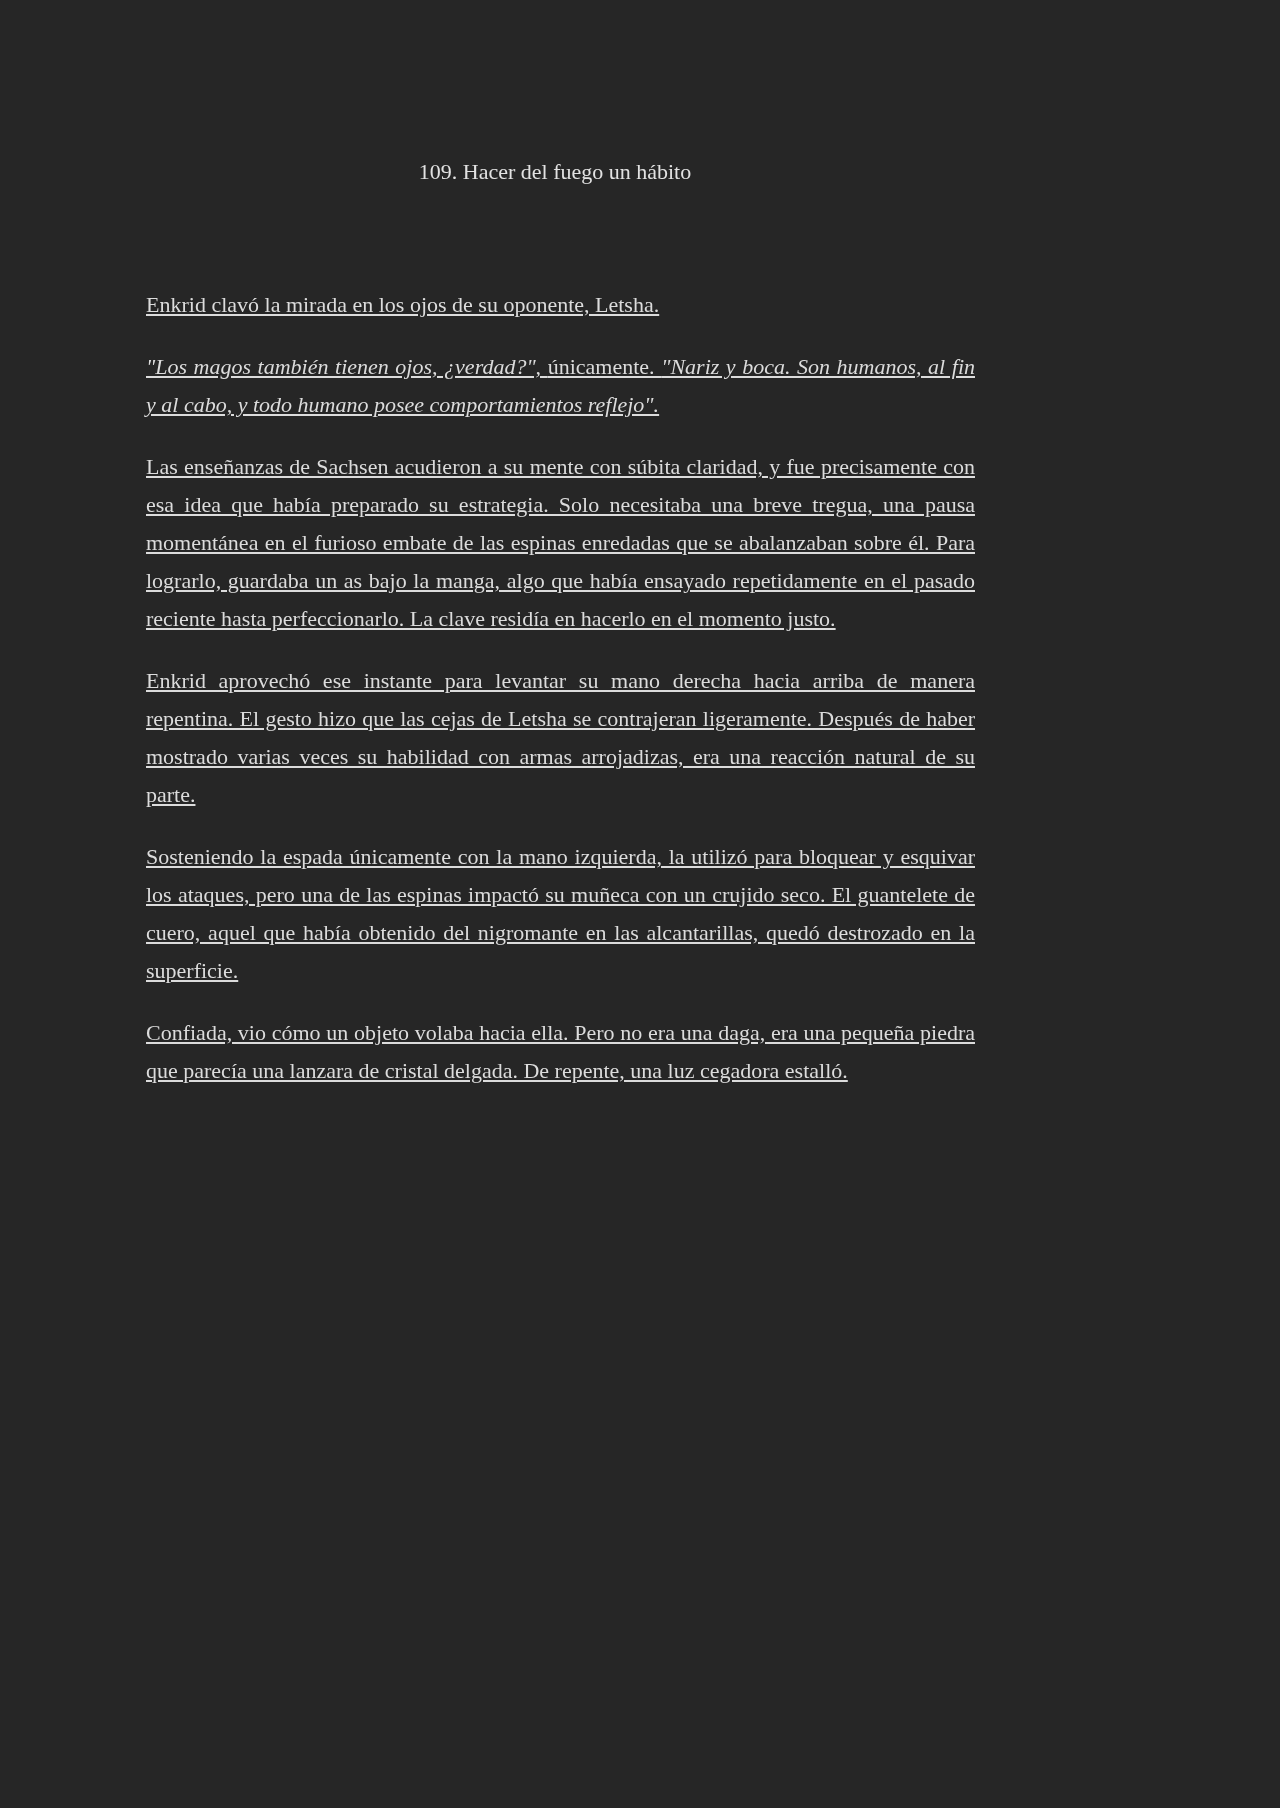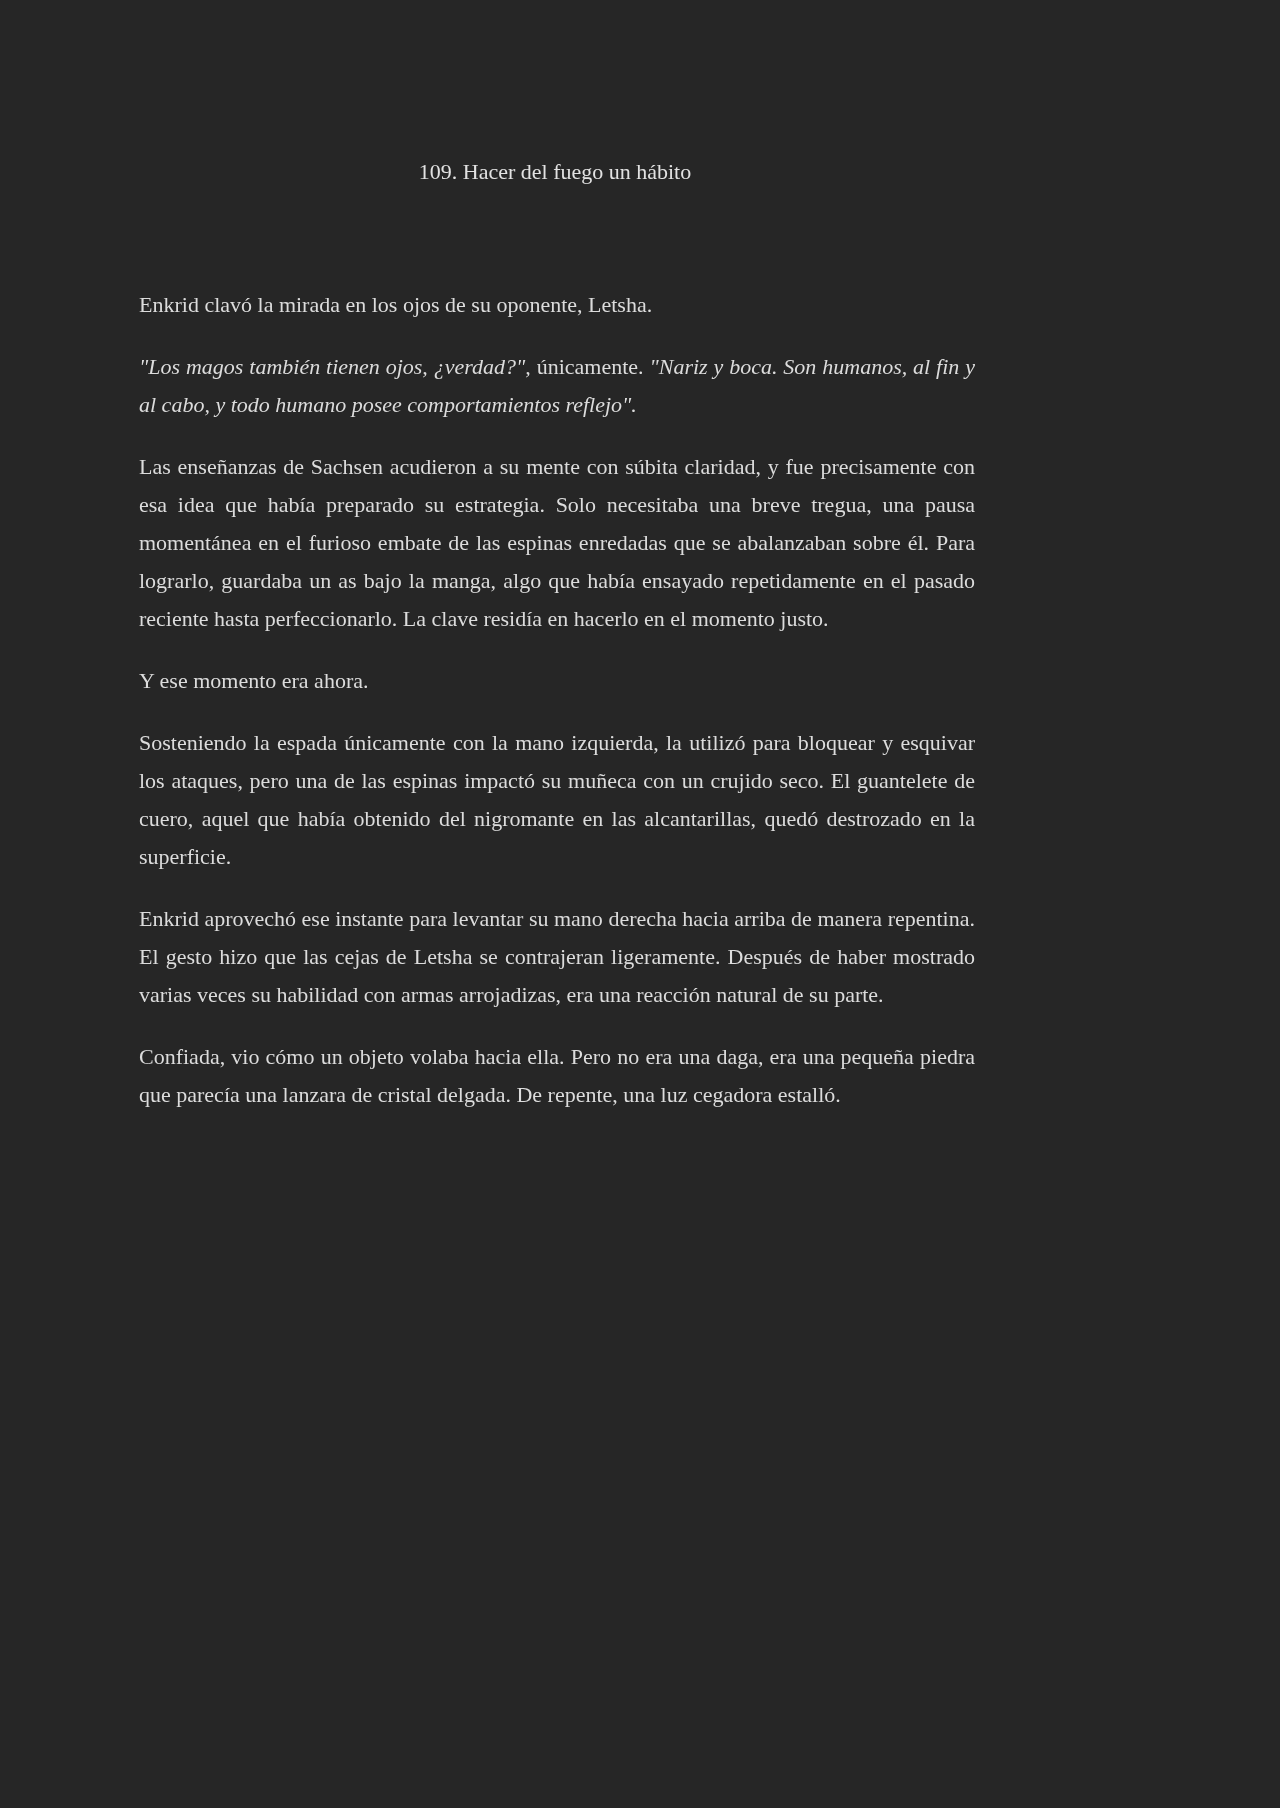--- a/index.html
+++ b/index.html
@@ -29,36 +29,36 @@
     line-height: 28px;
     font-weight: normal;
     text-align: center;
     margin: 0 0 100px 0;
     color: #e2e2e2;
   }
   .para {
     font-size: 22px;
     line-height: 38px;
     text-align: justify;
-    margin: 0 0 24px 4px;
+    margin: 0 0 24px 11px;
     color: #dcdcdc;
+    text-decoration: underline;
   }
   .para em {
     font-style: italic;
   }
 </style>
 </head>
 <body>
 
 <div class="page">
   <div class="content">
     <h1 class="chapter-title">109. Hacer del fuego un hábito</h1>
     <div>
         <p class="para"><span>Enkrid clavó la mirada en los ojos de su oponente, Letsha.</span></p>
         <p class="para"><em>"Los magos también tienen ojos, ¿verdad?", </em><span>únicamente. </span><em>"Nariz y boca. Son humanos, al fin y al cabo, y todo humano posee comportamientos reflejo".</em></p>
         <p class="para"><span>Las enseñanzas de Sachsen acudieron a su mente con súbita claridad, y fue precisamente con esa idea que había preparado su estrategia. Solo necesitaba una breve tregua, una pausa momentánea en el furioso embate de las espinas enredadas que se abalanzaban sobre él. Para lograrlo, guardaba un as bajo la manga, algo que había ensayado repetidamente en el pasado reciente hasta perfeccionarlo. La clave residía en hacerlo en el momento justo.</span></p>
-        <p class="para"><span>Y ese momento era ahora.</span></p>
+        <p class="para"><span>Enkrid aprovechó ese instante para levantar su mano derecha hacia arriba de manera repentina. El gesto hizo que las cejas de Letsha se contrajeran ligeramente. Después de haber mostrado varias veces su habilidad con armas arrojadizas, era una reacción natural de su parte.</span></p>
         <p class="para"><span>Sosteniendo la espada únicamente con la mano izquierda, la utilizó para bloquear y esquivar los ataques, pero una de las espinas impactó su muñeca con un crujido seco. El guantelete de cuero, aquel que había obtenido del nigromante en las alcantarillas, quedó destrozado en la superficie.</span></p>
-        <p class="para"><span>Enkrid aprovechó ese instante para levantar su mano derecha hacia arriba de manera repentina. El gesto hizo que las cejas de Letsha se contrajeran ligeramente. Después de haber mostrado varias veces su habilidad con armas arrojadizas, era una reacción natural de su parte.</span></p>
         <p class="para"><span>Confiada, vio cómo un objeto volaba hacia ella. Pero no era una daga, era una pequeña piedra que parecía una lanzara de cristal delgada. De repente, una luz cegadora estalló.</span></p>
       </div>
   </div>
 </div>
 
 </body></html>

